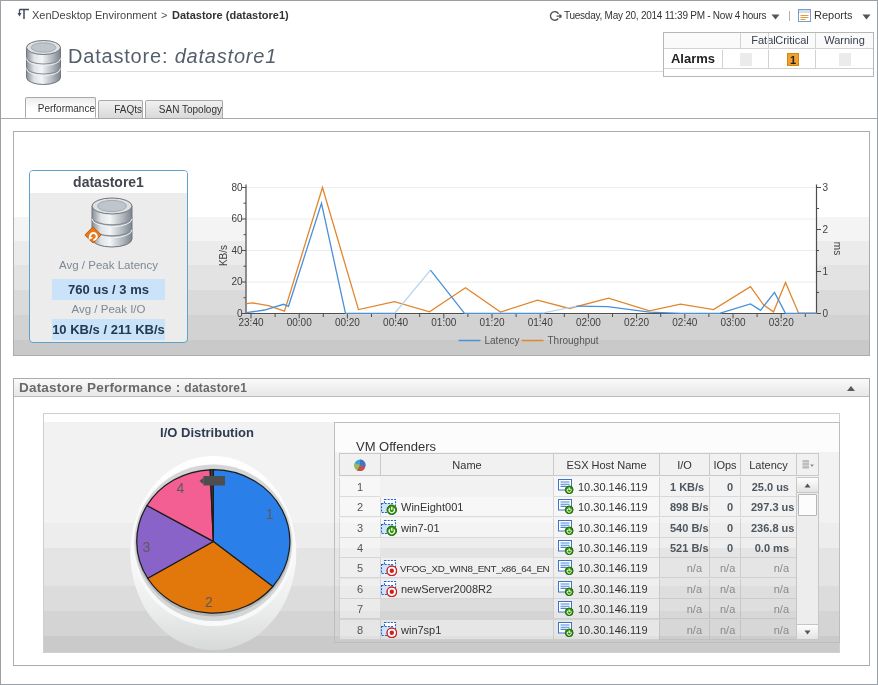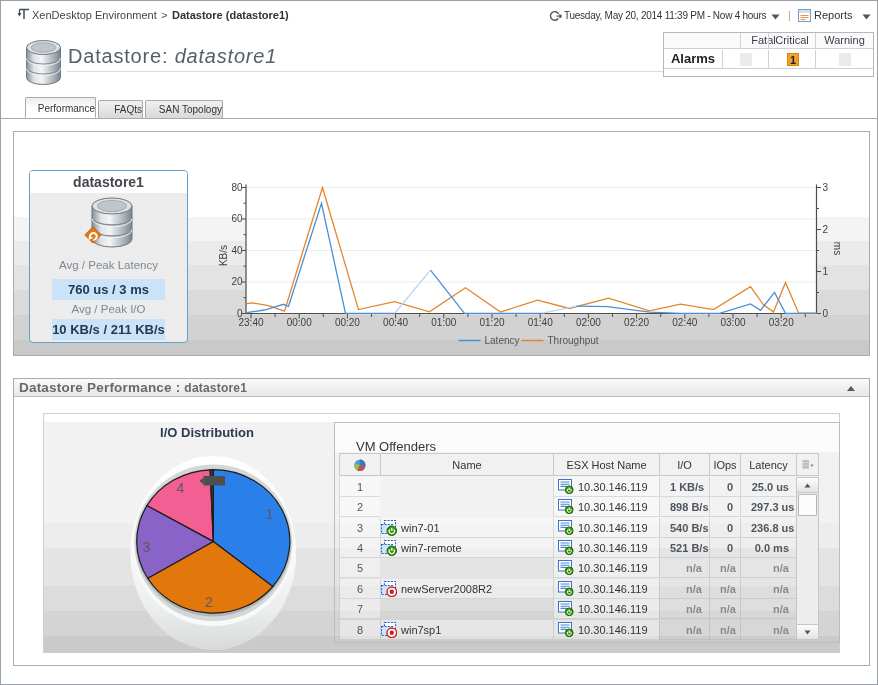--- a/index.html
+++ b/index.html
@@ -54,21 +54,21 @@
 #vmpanel { position:absolute; left:290px; top:8px; width:506px; height:221px; background:transparent; border:1px solid #bdbdbd; }
 #vmtitlestrip { position:absolute; left:0; top:0; width:100%; height:29px; background:rgba(255,255,255,0.75); }
 #vmtitle { position:absolute; left:8px; top:16px; font-size:13px; color:#333;margin-left:13px; }
 #vmtable { position:absolute; left:4px; top:30px; width:480px; height:187px; font-size:11px; color:#333; }
 .hc { position:absolute; top:0; height:23px; background:#f1f1f1; border:1px solid #c9c9c9; border-right:none; font-size:11px; color:#333; text-align:center; line-height:22px; }
 .row { position:absolute; height:21px; }
 .cell { position:absolute; top:0; height:20px; overflow:hidden; white-space:nowrap; border-bottom:1px solid rgba(170,170,170,0.35); border-left:1px solid rgba(160,160,160,0.35); line-height:20px; }
 .cname { background:rgba(255,255,255,0.42); }
 .cnum { background:rgba(255,255,255,0.07);padding-left:10px; }
 .bold { font-weight:bold; color:#4e565e; }
-.na { color:#8a8a8a;font-weight:bold; }
+.na { color:#8a8a8a; }
 </style>
 </head>
 <body>
 <div id="page">
 
 <div id="crumb">
   <svg class="abs" style="left:16px;top:6px" width="13" height="14" viewBox="0 0 13 14">
         <path d="M2.5 2.5 H12 M7 2.5 V12" stroke="#3f4c5c" stroke-width="1.5" fill="none"></path>
         <path d="M2.5 2.5 V7.5" stroke="#3f4c5c" stroke-width="1.3" fill="none"></path>
         <path d="M0.5 6 L4.5 6 L2.5 9.5 Z" fill="#3f4c5c"></path>
@@ -349,20 +349,30 @@
                     <path d="M9.8 9.8 a2 2 0 1 0 2.8 0" stroke="#fff" stroke-width="1" fill="none"></path>
                   </svg></span>
                 <span style="position:absolute;left:24px">10.30.146.119</span>
               </div>
               <div class="cell cnum bold" style="left:320px;width:50px;text-align:right;padding-right:7px">1 KB/s</div>
               <div class="cell cnum bold" style="left:370px;width:31px;text-align:right;padding-right:7px">0</div>
               <div class="cell cnum bold" style="left:401px;width:56px;text-align:right;padding-right:7px">25.0 us</div>
             </div>
       <div class="row" style="left:0;top:44.1px;width:480px">
               <div class="cell cname" style="left:0;width:41px;text-align:center;color:#555">2</div>
+              <div class="cell cname" style="left:41px;width:173px">
+                <span style="position:absolute;left:0px;top:2px"><svg width="16" height="16" viewBox="0 0 16 16">
+                    <rect x="3.5" y="0.5" width="11" height="8.5" fill="#fff" stroke="#1e62cf" stroke-width="1.1" stroke-dasharray="2 1.2"></rect>
+                    <rect x="0.5" y="4.5" width="11" height="9" fill="#cfe5fa" stroke="#1e62cf" stroke-width="1.1" stroke-dasharray="2 1.2"></rect>
+                    <circle cx="10.8" cy="10.8" r="4.8" fill="#35930c" stroke="#1e6b05"></circle>
+                    <path d="M10.8 7.8 v3" stroke="#fff" stroke-width="1.4"></path>
+                    <path d="M8.9 9.3 a2.6 2.6 0 1 0 3.8 0" stroke="#fff" stroke-width="1.2" fill="none"></path>
+                  </svg></span>
+                <span style="position:absolute;left:20px">WinEight001</span>
+              </div>
               <div class="cell cname" style="left:214px;width:106px">
                 <span style="position:absolute;left:4px;top:2px"><svg width="16" height="15" viewBox="0 0 16 15">
                     <rect x="0.5" y="0.5" width="13" height="10.5" fill="#fff" stroke="#3b74c9"></rect>
                     <path d="M2.5 3 h9 M2.5 5.2 h9 M2.5 7.4 h6" stroke="#4a86d8" stroke-width="1.1"></path>
                     <circle cx="11.2" cy="10.8" r="3.9" fill="#35930c" stroke="#1e6b05"></circle>
                     <path d="M11.2 8.6 v2.4" stroke="#fff" stroke-width="1.2"></path>
                     <path d="M9.8 9.8 a2 2 0 1 0 2.8 0" stroke="#fff" stroke-width="1" fill="none"></path>
                   </svg></span>
                 <span style="position:absolute;left:24px">10.30.146.119</span>
               </div>
@@ -391,46 +401,45 @@
                     <path d="M9.8 9.8 a2 2 0 1 0 2.8 0" stroke="#fff" stroke-width="1" fill="none"></path>
                   </svg></span>
                 <span style="position:absolute;left:24px">10.30.146.119</span>
               </div>
               <div class="cell cnum bold" style="left:320px;width:50px;text-align:right;padding-right:7px">540 B/s</div>
               <div class="cell cnum bold" style="left:370px;width:31px;text-align:right;padding-right:7px">0</div>
               <div class="cell cnum bold" style="left:401px;width:56px;text-align:right;padding-right:7px">236.8 us</div>
             </div>
       <div class="row" style="left:0;top:84.9px;width:480px">
               <div class="cell cname" style="left:0;width:41px;text-align:center;color:#555">4</div>
+              <div class="cell cname" style="left:214px;width:106px">
+                <span style="position:absolute;left:4px;top:2px"><svg width="16" height="15" viewBox="0 0 16 15">
+                    <rect x="0.5" y="0.5" width="13" height="10.5" fill="#fff" stroke="#3b74c9"></rect>
+                    <path d="M2.5 3 h9 M2.5 5.2 h9 M2.5 7.4 h6" stroke="#4a86d8" stroke-width="1.1"></path>
+                    <circle cx="11.2" cy="10.8" r="3.9" fill="#35930c" stroke="#1e6b05"></circle>
+                    <path d="M11.2 8.6 v2.4" stroke="#fff" stroke-width="1.2"></path>
+                    <path d="M9.8 9.8 a2 2 0 1 0 2.8 0" stroke="#fff" stroke-width="1" fill="none"></path>
+                  </svg></span>
+                <span style="position:absolute;left:24px">10.30.146.119</span>
+              </div>
+              <div class="cell cnum bold" style="left:320px;width:50px;text-align:right;padding-right:7px">521 B/s</div>
+              <div class="cell cnum bold" style="left:370px;width:31px;text-align:right;padding-right:7px">0</div>
+              <div class="cell cnum bold" style="left:401px;width:56px;text-align:right;padding-right:7px">0.0 ms</div>
+            </div>
+      <div class="row" style="left:0;top:105.3px;width:480px">
+              <div class="cell cname" style="left:0;width:41px;text-align:center;color:#555">5</div>
               <div class="cell cname" style="left:41px;width:173px">
                 <span style="position:absolute;left:0px;top:2px"><svg width="16" height="16" viewBox="0 0 16 16">
                     <rect x="3.5" y="0.5" width="11" height="8.5" fill="#fff" stroke="#1e62cf" stroke-width="1.1" stroke-dasharray="2 1.2"></rect>
                     <rect x="0.5" y="4.5" width="11" height="9" fill="#cfe5fa" stroke="#1e62cf" stroke-width="1.1" stroke-dasharray="2 1.2"></rect>
-                    <circle cx="10.8" cy="10.8" r="4.8" fill="#35930c" stroke="#1e6b05"></circle>
-                    <path d="M10.8 7.8 v3" stroke="#fff" stroke-width="1.4"></path>
-                    <path d="M8.9 9.3 a2.6 2.6 0 1 0 3.8 0" stroke="#fff" stroke-width="1.2" fill="none"></path>
-                  </svg></span>
-                <span style="position:absolute;left:20px">win7-remote</span>
-              </div>
-              <div class="cell cname" style="left:214px;width:106px">
-                <span style="position:absolute;left:4px;top:2px"><svg width="16" height="15" viewBox="0 0 16 15">
-                    <rect x="0.5" y="0.5" width="13" height="10.5" fill="#fff" stroke="#3b74c9"></rect>
-                    <path d="M2.5 3 h9 M2.5 5.2 h9 M2.5 7.4 h6" stroke="#4a86d8" stroke-width="1.1"></path>
-                    <circle cx="11.2" cy="10.8" r="3.9" fill="#35930c" stroke="#1e6b05"></circle>
-                    <path d="M11.2 8.6 v2.4" stroke="#fff" stroke-width="1.2"></path>
-                    <path d="M9.8 9.8 a2 2 0 1 0 2.8 0" stroke="#fff" stroke-width="1" fill="none"></path>
-                  </svg></span>
-                <span style="position:absolute;left:24px">10.30.146.119</span>
-              </div>
-              <div class="cell cnum bold" style="left:320px;width:50px;text-align:right;padding-right:7px">521 B/s</div>
-              <div class="cell cnum bold" style="left:370px;width:31px;text-align:right;padding-right:7px">0</div>
-              <div class="cell cnum bold" style="left:401px;width:56px;text-align:right;padding-right:7px">0.0 ms</div>
-            </div>
-      <div class="row" style="left:0;top:105.3px;width:480px">
-              <div class="cell cname" style="left:0;width:41px;text-align:center;color:#555">5</div>
+                    <circle cx="10.8" cy="10.8" r="4.8" fill="#fff" stroke="#cf1f1f" stroke-width="1.4"></circle>
+                    <circle cx="10.8" cy="10.8" r="2.2" fill="#cf1f1f"></circle>
+                  </svg></span>
+                <span style="position:absolute;left:19px;font-size:9.8px;letter-spacing:-0.35px;top:0.5px">VFOG_XD_WIN8_ENT_x86_64_EN</span>
+              </div>
               <div class="cell cname" style="left:214px;width:106px">
                 <span style="position:absolute;left:4px;top:2px"><svg width="16" height="15" viewBox="0 0 16 15">
                     <rect x="0.5" y="0.5" width="13" height="10.5" fill="#fff" stroke="#3b74c9"></rect>
                     <path d="M2.5 3 h9 M2.5 5.2 h9 M2.5 7.4 h6" stroke="#4a86d8" stroke-width="1.1"></path>
                     <circle cx="11.2" cy="10.8" r="3.9" fill="#35930c" stroke="#1e6b05"></circle>
                     <path d="M11.2 8.6 v2.4" stroke="#fff" stroke-width="1.2"></path>
                     <path d="M9.8 9.8 a2 2 0 1 0 2.8 0" stroke="#fff" stroke-width="1" fill="none"></path>
                   </svg></span>
                 <span style="position:absolute;left:24px">10.30.146.119</span>
               </div>

